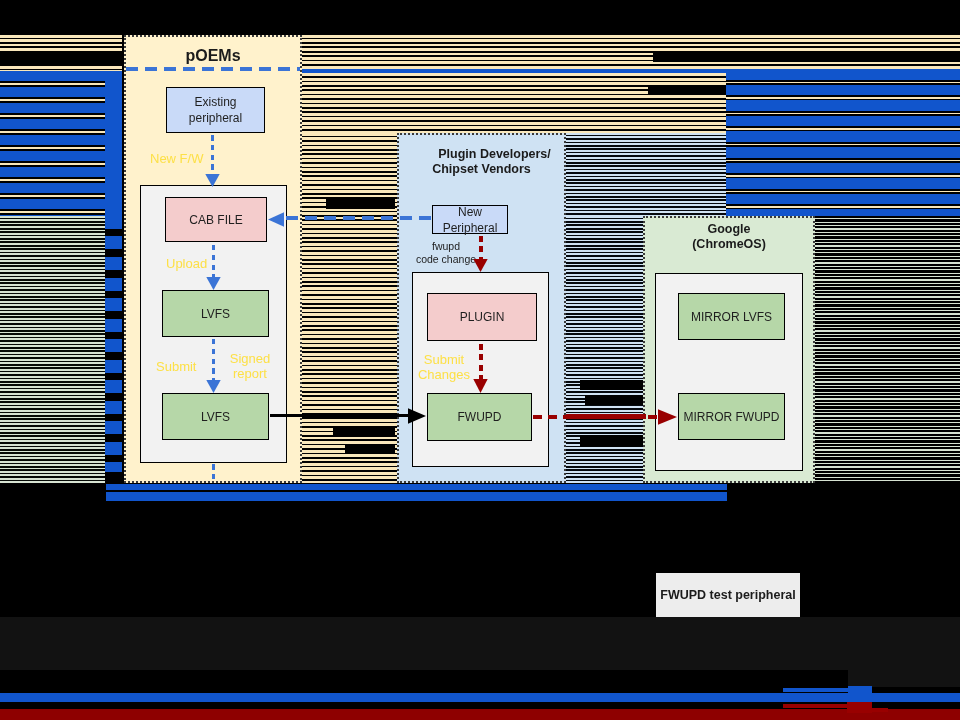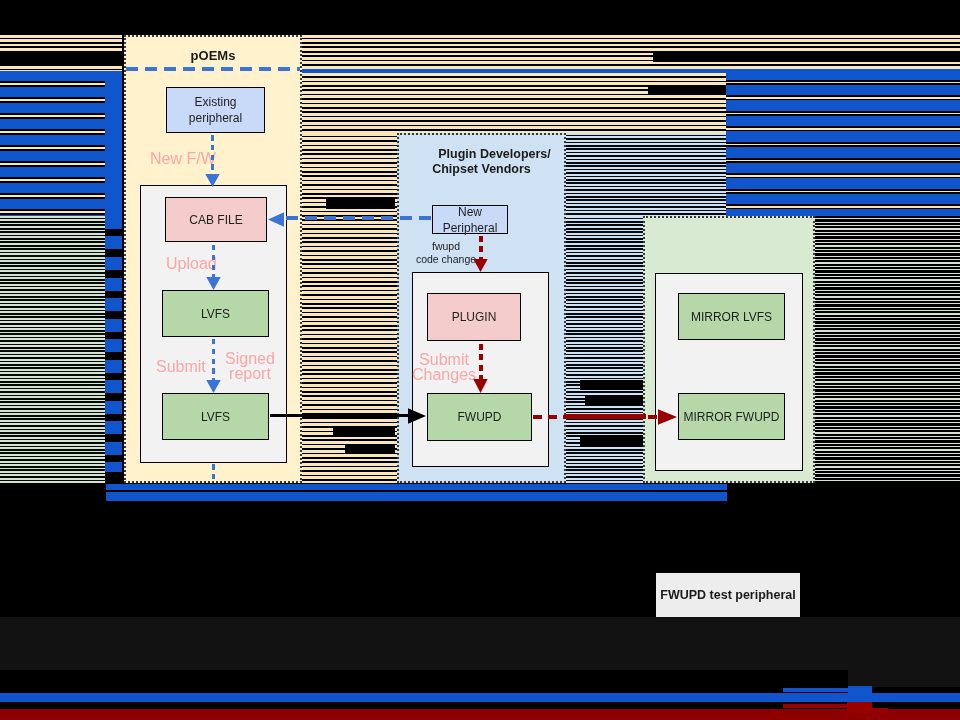--- a/index.html
+++ b/index.html
@@ -12,28 +12,28 @@
   
   .tan-stripes{background:repeating-linear-gradient(180deg,var(--c-tan-stripe,#f9e7bb) 0 2.7px,#000 2.7px 4.4px);}
   .blue-stripes-l{background:repeating-linear-gradient(180deg,var(--c-blue-bar,#1155cc) 0 10px,#000 10px 12.3px,var(--c-tan-stripe,#f9e7bb) 12.3px 13.8px,#000 13.8px 16px);}
   .blue-stripes-r{background:repeating-linear-gradient(180deg,var(--c-blue-bar,#1155cc) 0 10.5px,#000 10.5px 12.6px,var(--c-tan-stripe,#f9e7bb) 12.6px 13.9px,#000 13.9px 15.6px);}
   .green-stripes{background:repeating-linear-gradient(180deg,var(--c-green-stripe,#d7e3d2) 0 1.7px,#060a06 1.7px 3.4px);}
   .green-stripes-dk{background:repeating-linear-gradient(180deg,#000 0 2.2px,var(--c-green-stripe,#d7e3d2) 2.2px 3.4px);}
   .lblue-stripes{background:repeating-linear-gradient(180deg,var(--c-lightblue-panel,#cfe2f3) 0 1.7px,#05090e 1.7px 3.4px);}
   .blue-blocks{background:repeating-linear-gradient(180deg,var(--c-blue-bar,#1155cc) 0 13px,#000 13px 20.5px);}
   
   .panel{border:2px dotted #3a3a3a;box-sizing:border-box;}
-  .panel-title{font-weight:bold;font-size:13px;line-height:15px;text-align:center;color:#1b1b1b;}
+  .panel-title{font-weight:bold;font-size:16px;line-height:15px;text-align:center;color:#1b1b1b;}
   .cbox{background:var(--c-container-gray,#f2f2f2);border:1.5px solid #000;box-sizing:border-box;}
   .node{border:1.5px solid #000;box-sizing:border-box;display:flex;align-items:center;justify-content:center;
         text-align:center;font-size:12px;line-height:16px;color:#1f1f1f;}
   .n-blue{background:var(--c-node-blue,#c9daf8);}
   .n-pink{background:var(--c-node-pink,#f4cccc);}
   .n-green{background:var(--c-node-green,#b6d7a8);}
-  .elabel{font-size:16px;color:#fca5a5;line-height:15px;}
+  .elabel{font-size:13px;color:#fde047;line-height:15px;}
   .elabel-sm{font-size:10.5px;color:#1d1d1d;line-height:13px;}
   
   .vdash-blue{width:3px;background:repeating-linear-gradient(180deg,var(--c-blue-dash,#3b74d6) 0 5.5px,transparent 5.5px 9.8px);}
   .hdash-blue{height:4px;background:repeating-linear-gradient(90deg,var(--c-blue-dash,#3b74d6) 0 12px,transparent 12px 19px);}
   .vdash-red{width:3.5px;background:repeating-linear-gradient(180deg,var(--c-dark-red,#990000) 0 6px,transparent 6px 10.5px);}
   .hdash-red{height:3.5px;background:repeating-linear-gradient(90deg,var(--c-dark-red,#990000) 0 9px,transparent 9px 15px);}
   .head-down{clip-path:polygon(50% 100%,2% 0,98% 0);}
   .head-left{clip-path:polygon(0 50%,100% 2%,100% 98%);}
   .head-right{clip-path:polygon(100% 50%,0 2%,0 98%);}
   .c-blue{background:var(--c-blue-dash,#3b74d6);}
@@ -116,21 +116,21 @@
   <div class="abs hdash-blue z5" style="left:286px;top:216px;width:146px;"></div>
 
   <div class="abs elabel-sm z4" style="left:400px;top:240px;width:92px;text-align:center;">
     <span style="display:block;">fwupd</span>
       <span style="display:block;">code change</span>
   </div>
   <div class="abs vdash-red z5" style="left:479px;top:236px;height:24px;"></div>
   <div class="abs c-red head-down z5" style="left:473px;top:259px;width:15px;height:13px;"></div>
 
   <div class="abs cbox z3" style="left:412px;top:272px;width:137px;height:195px;"></div>
-  <div class="abs node n-pink z4" style="left:427px;top:293px;width:94px;height:48px;">
+  <div class="abs node n-pink z4" style="left:427px;top:293px;width:110px;height:48px;">
     <span>PLUGIN</span>
   </div>
   <div class="abs elabel z4" style="left:412px;top:352px;width:64px;text-align:center;">
     <span style="display:block;">Submit</span>
       <span style="display:block;">Changes</span>
   </div>
   <div class="abs vdash-red z5" style="left:479px;top:344px;height:36px;"></div>
   <div class="abs c-red head-down z5" style="left:473px;top:379px;width:15px;height:14px;"></div>
   <div class="abs node n-green z4" style="left:427px;top:393px;width:105px;height:48px;">
     <span>FWUPD</span>
@@ -138,20 +138,24 @@
 
   <div class="abs c-black z5" style="left:270px;top:414px;width:141px;height:3px;"></div>
   <div class="abs c-black head-right z5" style="left:408px;top:408px;width:18px;height:16px;"></div>
 
   <div class="abs hdash-red z5" style="left:533px;top:415px;width:33px;"></div>
   <div class="abs c-red z5" style="left:566px;top:413.5px;width:80px;height:5px;"></div>
   <div class="abs hdash-red z5" style="left:648px;top:415px;width:10px;"></div>
   <div class="abs c-red head-right z5" style="left:658px;top:409px;width:19px;height:16px;"></div>
 
   <div class="abs panel z2" style="left:643px;top:216px;width:172px;height:267px;background:var(--c-green-panel,#d9ead3);"></div>
+  <div class="abs panel-title z3" style="left:643px;top:222px;width:172px;font-size:12.5px;">
+    <span style="display:block;">Google</span>
+      <span style="display:block;">(ChromeOS)</span>
+  </div>
   <div class="abs cbox z3" style="left:655px;top:273px;width:148px;height:198px;"></div>
   <div class="abs node n-green z4" style="left:678px;top:293px;width:107px;height:47px;">
     <span>MIRROR LVFS</span>
   </div>
   <div class="abs node n-green z4" style="left:678px;top:393px;width:107px;height:47px;">
     <span>MIRROR FWUPD</span>
   </div>
 
   <div class="abs redact z6" style="left:648px;top:85px;width:78px;height:9px;"></div>
   <div class="abs redact z6" style="left:326px;top:198px;width:69px;height:11px;"></div>

